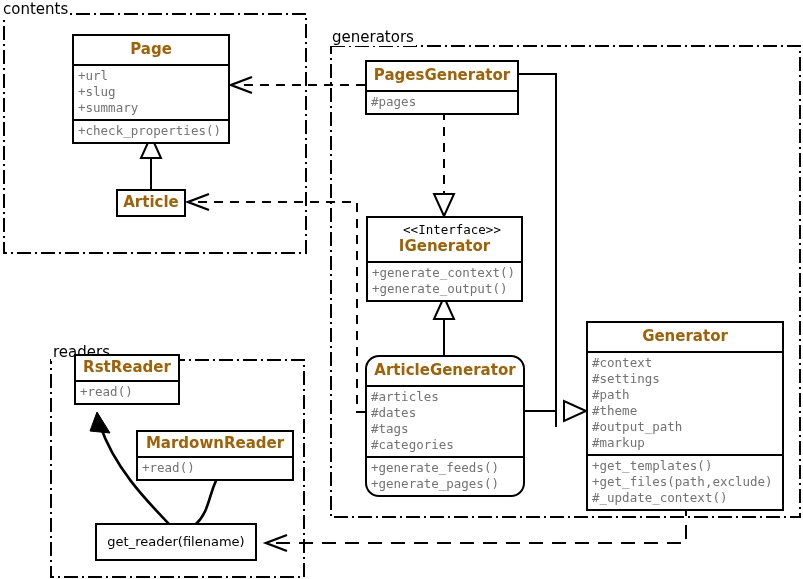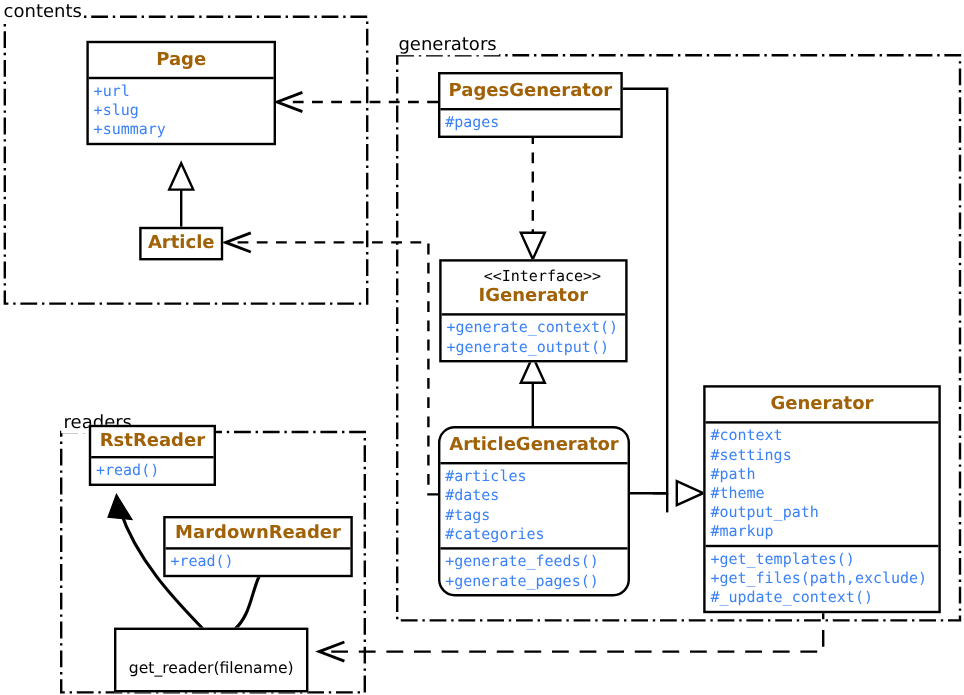--- a/index.html
+++ b/index.html
@@ -18,27 +18,27 @@
   .uml .name{
      text-align:center;font-weight:bold;font-size:15px;line-height:17px;
      padding:5px 4px 6px 4px;color:#a16207;
      font-family:"DejaVu Sans","Liberation Sans",sans-serif;}
   .uml .stereo{
      text-align:center;font-weight:normal;font-size:12.5px;line-height:15px;
      padding:4px 4px 0 4px;color:#000;
      font-family:"DejaVu Sans Mono","Liberation Mono",monospace;margin-left:15px;}
   .uml .name.with-stereo{padding-top:1px;}
   .uml .members{
-     padding:2px 3px 3px 4px;color:#3b82f6;
+     padding:2px 3px 3px 4px;color:#737373;
      font-family:"DejaVu Sans Mono","Liberation Mono",monospace;
      font-size:12.5px;line-height:16px;}
   .uml .members div{white-space:pre;}
   .uml .plain{
      text-align:center;font-size:13px;line-height:16px;padding:9px 6px;
-     font-family:"DejaVu Sans","Liberation Sans",sans-serif;color:#000;margin-top:16px;}
+     font-family:"DejaVu Sans","Liberation Sans",sans-serif;color:#000;}
   .pkg-label{position:absolute;font-size:15px;line-height:17px;color:#000;
              font-family:"DejaVu Sans","Liberation Sans",sans-serif;
              background:#fff;padding:0 2px;white-space:nowrap;}
 </style>
 </head>
 <body>
 
 <div id="canvas">
 
   <svg class="layer">
@@ -111,20 +111,23 @@
 
   <div class="uml" style="left:72px;top:34px;width:158px;">
     <div class="sec">
       <div class="name">Page</div>
     </div>
     <div class="sec members">
       <div>+url</div>
       <div>+slug</div>
       <div>+summary</div>
     </div>
+    <div class="sec members">
+      <div>+check_properties()</div>
+    </div>
   </div>
 
   <div class="uml" style="left:116px;top:189px;width:70px;">
     <div class="sec">
       <div class="name" style="padding:3px 4px 4px 4px;">Article</div>
     </div>
   </div>
 
   <div class="uml" style="left:365px;top:60px;width:154px;">
     <div class="sec">

